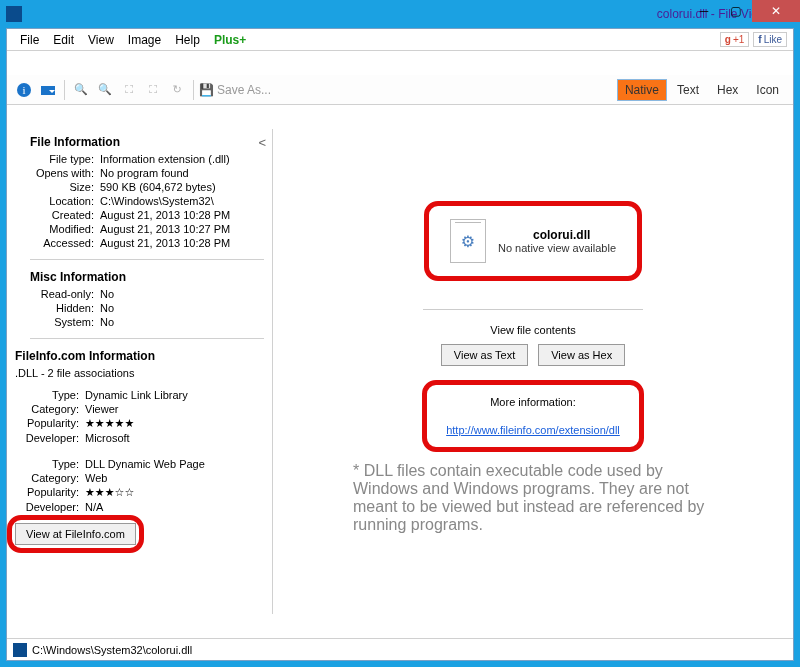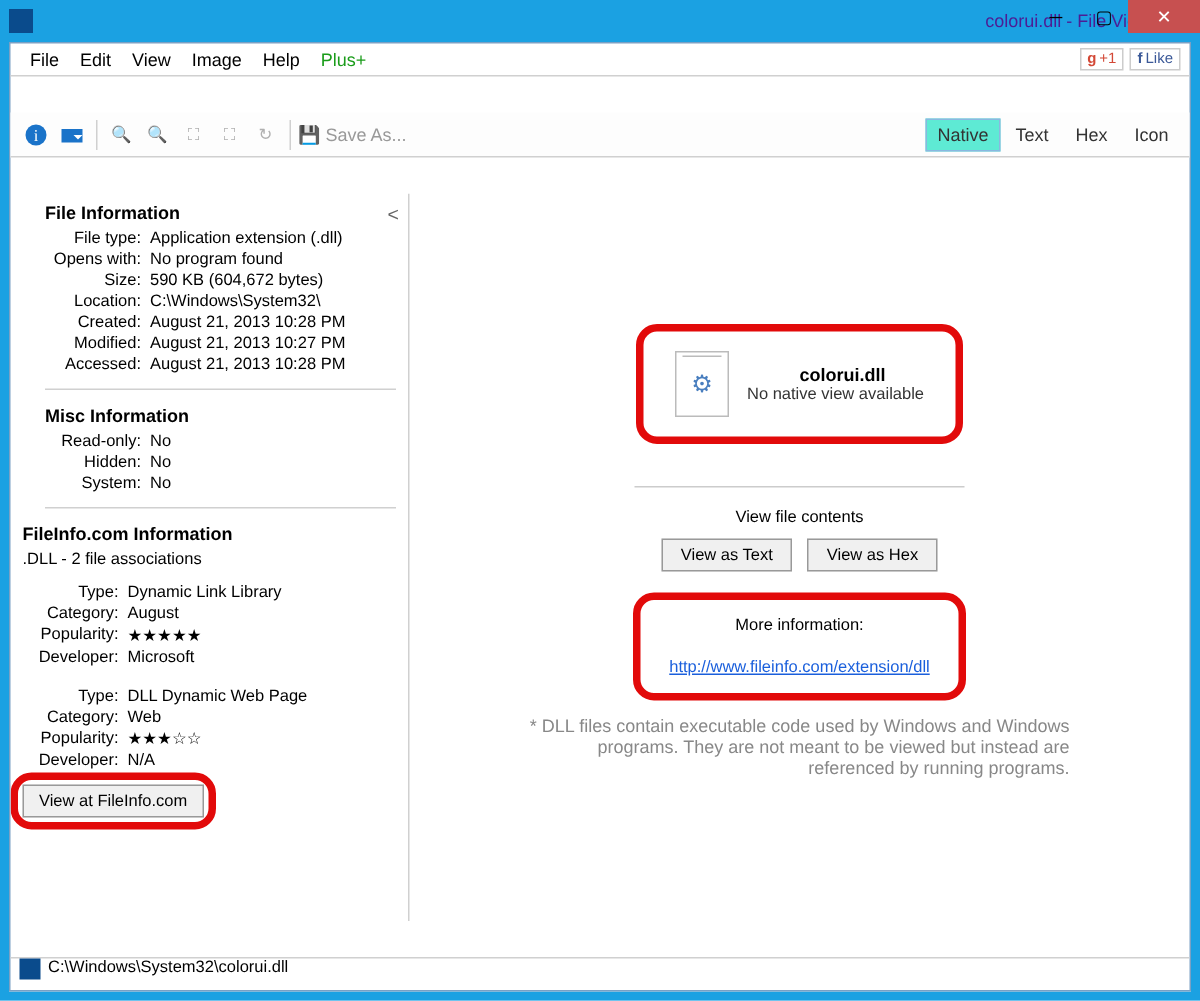--- a/index.html
+++ b/index.html
@@ -7,34 +7,34 @@
 .window { width: 800px; height: 667px; background: #1ba1e2; display: flex; flex-direction: column; }
 .titlebar { height: 28px; background: #1ba1e2; display: flex; align-items: center; position: relative; color: #000; }
 .titlebar .app-icon { width: 16px; height: 16px; margin-left: 6px; background: #0a4b8c; display: inline-block; }
 .titlebar .title { position: absolute; left: 0; right: 0; text-align: right; font-size: 12px; color: #4c1d95; padding-left: 12px; }
 .titlebar .win-btns { position: absolute; right: 0; top: 0; display: flex; }
 .titlebar .win-btn { width: 32px; height: 22px; display: flex; align-items: center; justify-content: center; font-size: 12px; color: #000; }
 .titlebar .win-btn.close { width: 48px; background: #c75050; color: #fff; }
 .chrome-inset { background: #fff; margin: 0 6px 6px 6px; flex: 1; display: flex; flex-direction: column; border: 1px solid #7aa0c4; gap: 24px; }
 .menubar { height: 22px; display: flex; align-items: center; padding: 0 6px; border-bottom: 1px solid #d0d0d0; font-size: 12px; }
 .menubar .menu-item { padding: 2px 7px; }
-.menubar .menu-item.plus { color: #1a9c1a; font-weight: normal; }
+.menubar .menu-item.plus { color: #1a9c1a; font-weight: bold; }
 .menubar .spacer { flex: 1; }
 .menubar .social { display: flex; gap: 4px; }
 .social-btn { border: 1px solid #ccc; padding: 1px 4px; font-size: 10px; display: flex; align-items: center; gap: 2px; }
 .social-btn.g1 { color: #d34836; }
 .social-btn.fb { color: #3b5998; }
 .toolbar { height: 30px; display: flex; align-items: center; padding: 0 6px; border-bottom: 1px solid #d0d0d0; gap: 2px; background: #fdfdfd; }
 .toolbar .tb-btn { width: 22px; height: 22px; display: flex; align-items: center; justify-content: center; color: #1a5fa3; border-radius: 3px; }
 .toolbar .tb-btn.disabled { color: #b0b0b0; }
 .toolbar .tb-sep { width: 1px; height: 20px; background: #d0d0d0; margin: 0 3px; }
 .toolbar .tb-saveas { color: #999; font-size: 12px; display: flex; align-items: center; gap: 3px; }
 .toolbar .tb-spacer { flex: 1; }
 .toolbar .view-tab { padding: 3px 7px; font-size: 12px; color: #333; border: 1px solid transparent; }
-.toolbar .view-tab.active { background: #5eead4; border-color: #8ab8e0; }
+.toolbar .view-tab.active { background: #f97316; border-color: #8ab8e0; }
 .body-area { flex: 1; display: flex; overflow: hidden; }
 .sidebar { width: 266px; border-right: 1px solid #d0d0d0; padding: 6px 8px; overflow-y: auto; position: relative; font-size: 11px; }
 .sidebar .collapse { position: absolute; right: 6px; top: 6px; color: #666; font-size: 13px; }
 .section-title { font-weight: bold; font-size: 12px; margin-bottom: 4px; }
 .section { margin-bottom: 10px; padding-bottom: 8px; border-bottom: 1px solid #d0d0d0; margin-left: 15px; }
 .kv-row { display: flex; margin: 2px 0; }
 .kv-row .k { width: 70px; text-align: right; padding-right: 6px; color: #000; }
 .kv-row .v { flex: 1; color: #000; }
 .sidebar-btn-wrap { position: relative; display: inline-block; margin-top: 8px; }
 .sidebar-btn { padding: 4px 10px; font-size: 11px; border: 1px solid #999; background: #f0f0f0; }
@@ -47,22 +47,22 @@
 .main .gear { font-size: 16px; color: #4a7fbf; }
 .main .file-name { font-weight: bold; font-size: 12px; margin-left: 35px; }
 .main .file-msg { font-size: 11px; color: #333; }
 .hr { width: 220px; height: 1px; background: #ccc; margin: 6px 0 14px; }
 .view-contents { font-size: 11px; margin-bottom: 8px; }
 .view-btns { display: flex; gap: 10px; margin-bottom: 22px; align-items: center; }
 .view-btns button { padding: 4px 12px; font-size: 11px; border: 1px solid #999; background: #f0f0f0; }
 .more-info-wrap { position: relative; text-align: center; padding: 8px 16px; }
 .more-info-wrap .mi-title { font-size: 11px; margin-bottom: 16px; }
 .more-info-wrap a { color: #1a5fdc; font-size: 11px; text-decoration: underline; }
-.footnote { font-size: 12px; color: #888; text-align: right; margin-top: 18px; max-width: 360px; }
-.statusbar { height: 22px; border-top: 1px solid #d0d0d0; display: flex; align-items: flex-start; padding: 0 6px; font-size: 11px; gap: 5px; }
+.footnote { font-size: 16px; color: #888; text-align: left; margin-top: 18px; max-width: 360px; }
+.statusbar { height: 22px; border-top: 1px solid #d0d0d0; display: flex; align-items: center; padding: 0 6px; font-size: 11px; gap: 5px; }
 .statusbar .sb-icon { width: 14px; height: 14px; background: #0a4b8c; }
 svg { display: block; }
 </style>
 </head>
 <body>
 
 <div class="window">
   <div class="titlebar">
     <span class="app-icon"></span>
     <span class="title">colorui.dll - File Viewer Lite</span>
@@ -127,21 +127,21 @@
 
     <div class="body-area">
       <div class="sidebar">
         <div class="collapse">&lt;</div>
 
         <div class="section">
           <div class="section-title">File Information</div>
           <div id="fi-rows">
               <div class="kv-row">
                 <div class="k">File type:</div>
-                <div class="v">Application extension (.dll)</div>
+                <div class="v">Information extension (.dll)</div>
               </div>
               <div class="kv-row">
                 <div class="k">Opens with:</div>
                 <div class="v">No program found</div>
               </div>
               <div class="kv-row">
                 <div class="k">Size:</div>
                 <div class="v">590 KB (604,672 bytes)</div>
               </div>
               <div class="kv-row">
@@ -184,21 +184,21 @@
         <div>
           <div class="section-title">FileInfo.com Information</div>
           <div style="margin:4px 0 10px;">.DLL - 2 file associations</div>
           <div id="g1-rows">
               <div class="kv-row">
                 <div class="k">Type:</div>
                 <div class="v">Dynamic Link Library</div>
               </div>
               <div class="kv-row">
                 <div class="k">Category:</div>
-                <div class="v">August</div>
+                <div class="v">Viewer</div>
               </div>
               <div class="kv-row">
                 <div class="k">Popularity:</div>
                 <div class="v">★★★★★</div>
               </div>
               <div class="kv-row">
                 <div class="k">Developer:</div>
                 <div class="v">Microsoft</div>
               </div>
             </div>

